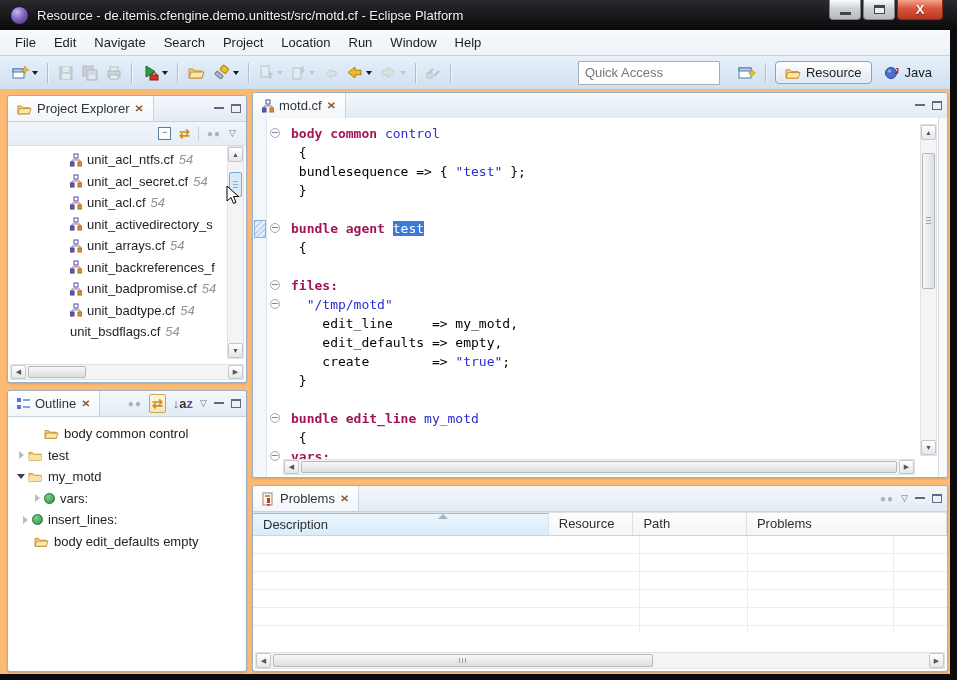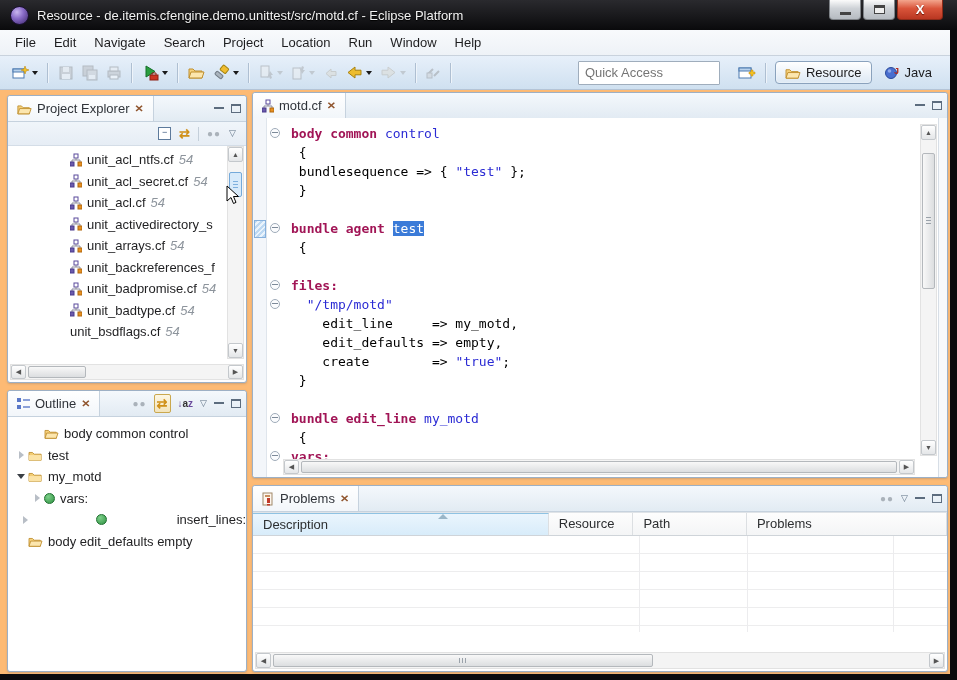--- a/index.html
+++ b/index.html
@@ -77,21 +77,21 @@
   
   .pe-toolbar{height:23px;background:linear-gradient(#f0f5fa,#e6edf5);border-bottom:1px solid #d4dde7;
     display:flex;align-items:center;justify-content:flex-end;gap:8px;padding-right:10px;}
   .pe-list{position:relative;height:197px;overflow:hidden;padding-top:3px;}
   .pe-row{height:21.5px;display:flex;align-items:center;padding-left:62px;white-space:nowrap;font-size:13px;color:#1f1f21;}
   .pe-row .badge{color:#8d949c;margin-left:5px;font-style:italic;}
   .pe-row svg{margin-right:5px;flex:none;}
   .link-icon{color:#d09018;font-size:13px;font-weight:bold;}
   .collapse-icon{width:11px;height:11px;border:1px solid #5d7a9c;background:#fff;color:#33517a;font-size:9px;
     line-height:9px;text-align:center;}
-  .sort-icon{font-size:10px;color:#6a4a9c;font-weight:bold;}
+  .sort-icon{font-size:13px;color:#6a4a9c;font-weight:bold;}
   .boxed{border:1px solid #caa84e;background:linear-gradient(#fdf6e2,#f3e4bb);border-radius:2px;padding:1px 2px;}
 
   
   .tree{padding-top:6px;}
   .tree-row{height:21.5px;display:flex;align-items:center;font-size:13px;color:#232325;white-space:nowrap;}
   .twisty{width:14px;flex:none;display:flex;align-items:center;justify-content:center;}
   .tw-col{width:0;height:0;border-top:4px solid transparent;border-bottom:4px solid transparent;border-left:5px solid #b8bec6;}
   .tw-exp{width:0;height:0;border-left:4px solid transparent;border-right:4px solid transparent;border-top:5px solid #3a3f45;}
   .tree-row .icon{margin-right:5px;flex:none;display:flex;}
   .green-dot{width:9px;height:9px;border-radius:50%;background:radial-gradient(circle at 35% 30%,#7ed08a,#2f9242);border:1px solid #1f7030;}
@@ -495,30 +495,30 @@
           </div>
           <div class="tree-row" style="padding-left: 22px;">
             <span class="twisty">
               <span class="tw-col"></span>
             </span>
             <span class="icon">
               <span class="green-dot"></span>
             </span>
             <span>vars:</span>
           </div>
-          <div class="tree-row" style="padding-left: 10px; justify-content: space-between;">
+          <div class="tree-row" style="padding-left: 10px;">
             <span class="twisty">
               <span class="tw-col"></span>
             </span>
             <span class="icon">
               <span class="green-dot"></span>
             </span>
             <span>insert_lines:</span>
           </div>
-          <div class="tree-row" style="padding-left: 6px;">
+          <div class="tree-row" style="padding-left: 12px;">
             <span class="twisty"></span>
             <span class="icon">
               <svg width="15" height="13" viewBox="0 0 17 15">
                 <path d="M1 4 L1 13 L14 13 L14 6 L7 6 L5 4 Z" fill="#f6d17c" stroke="#bf8f2f"></path>
                 <path d="M1 13 L3 7 L16 7 L14 13 Z" fill="#fce6ae" stroke="#bf8f2f"></path>
               </svg>
             </span>
             <span>body edit_defaults empty</span>
           </div>
         </div>

